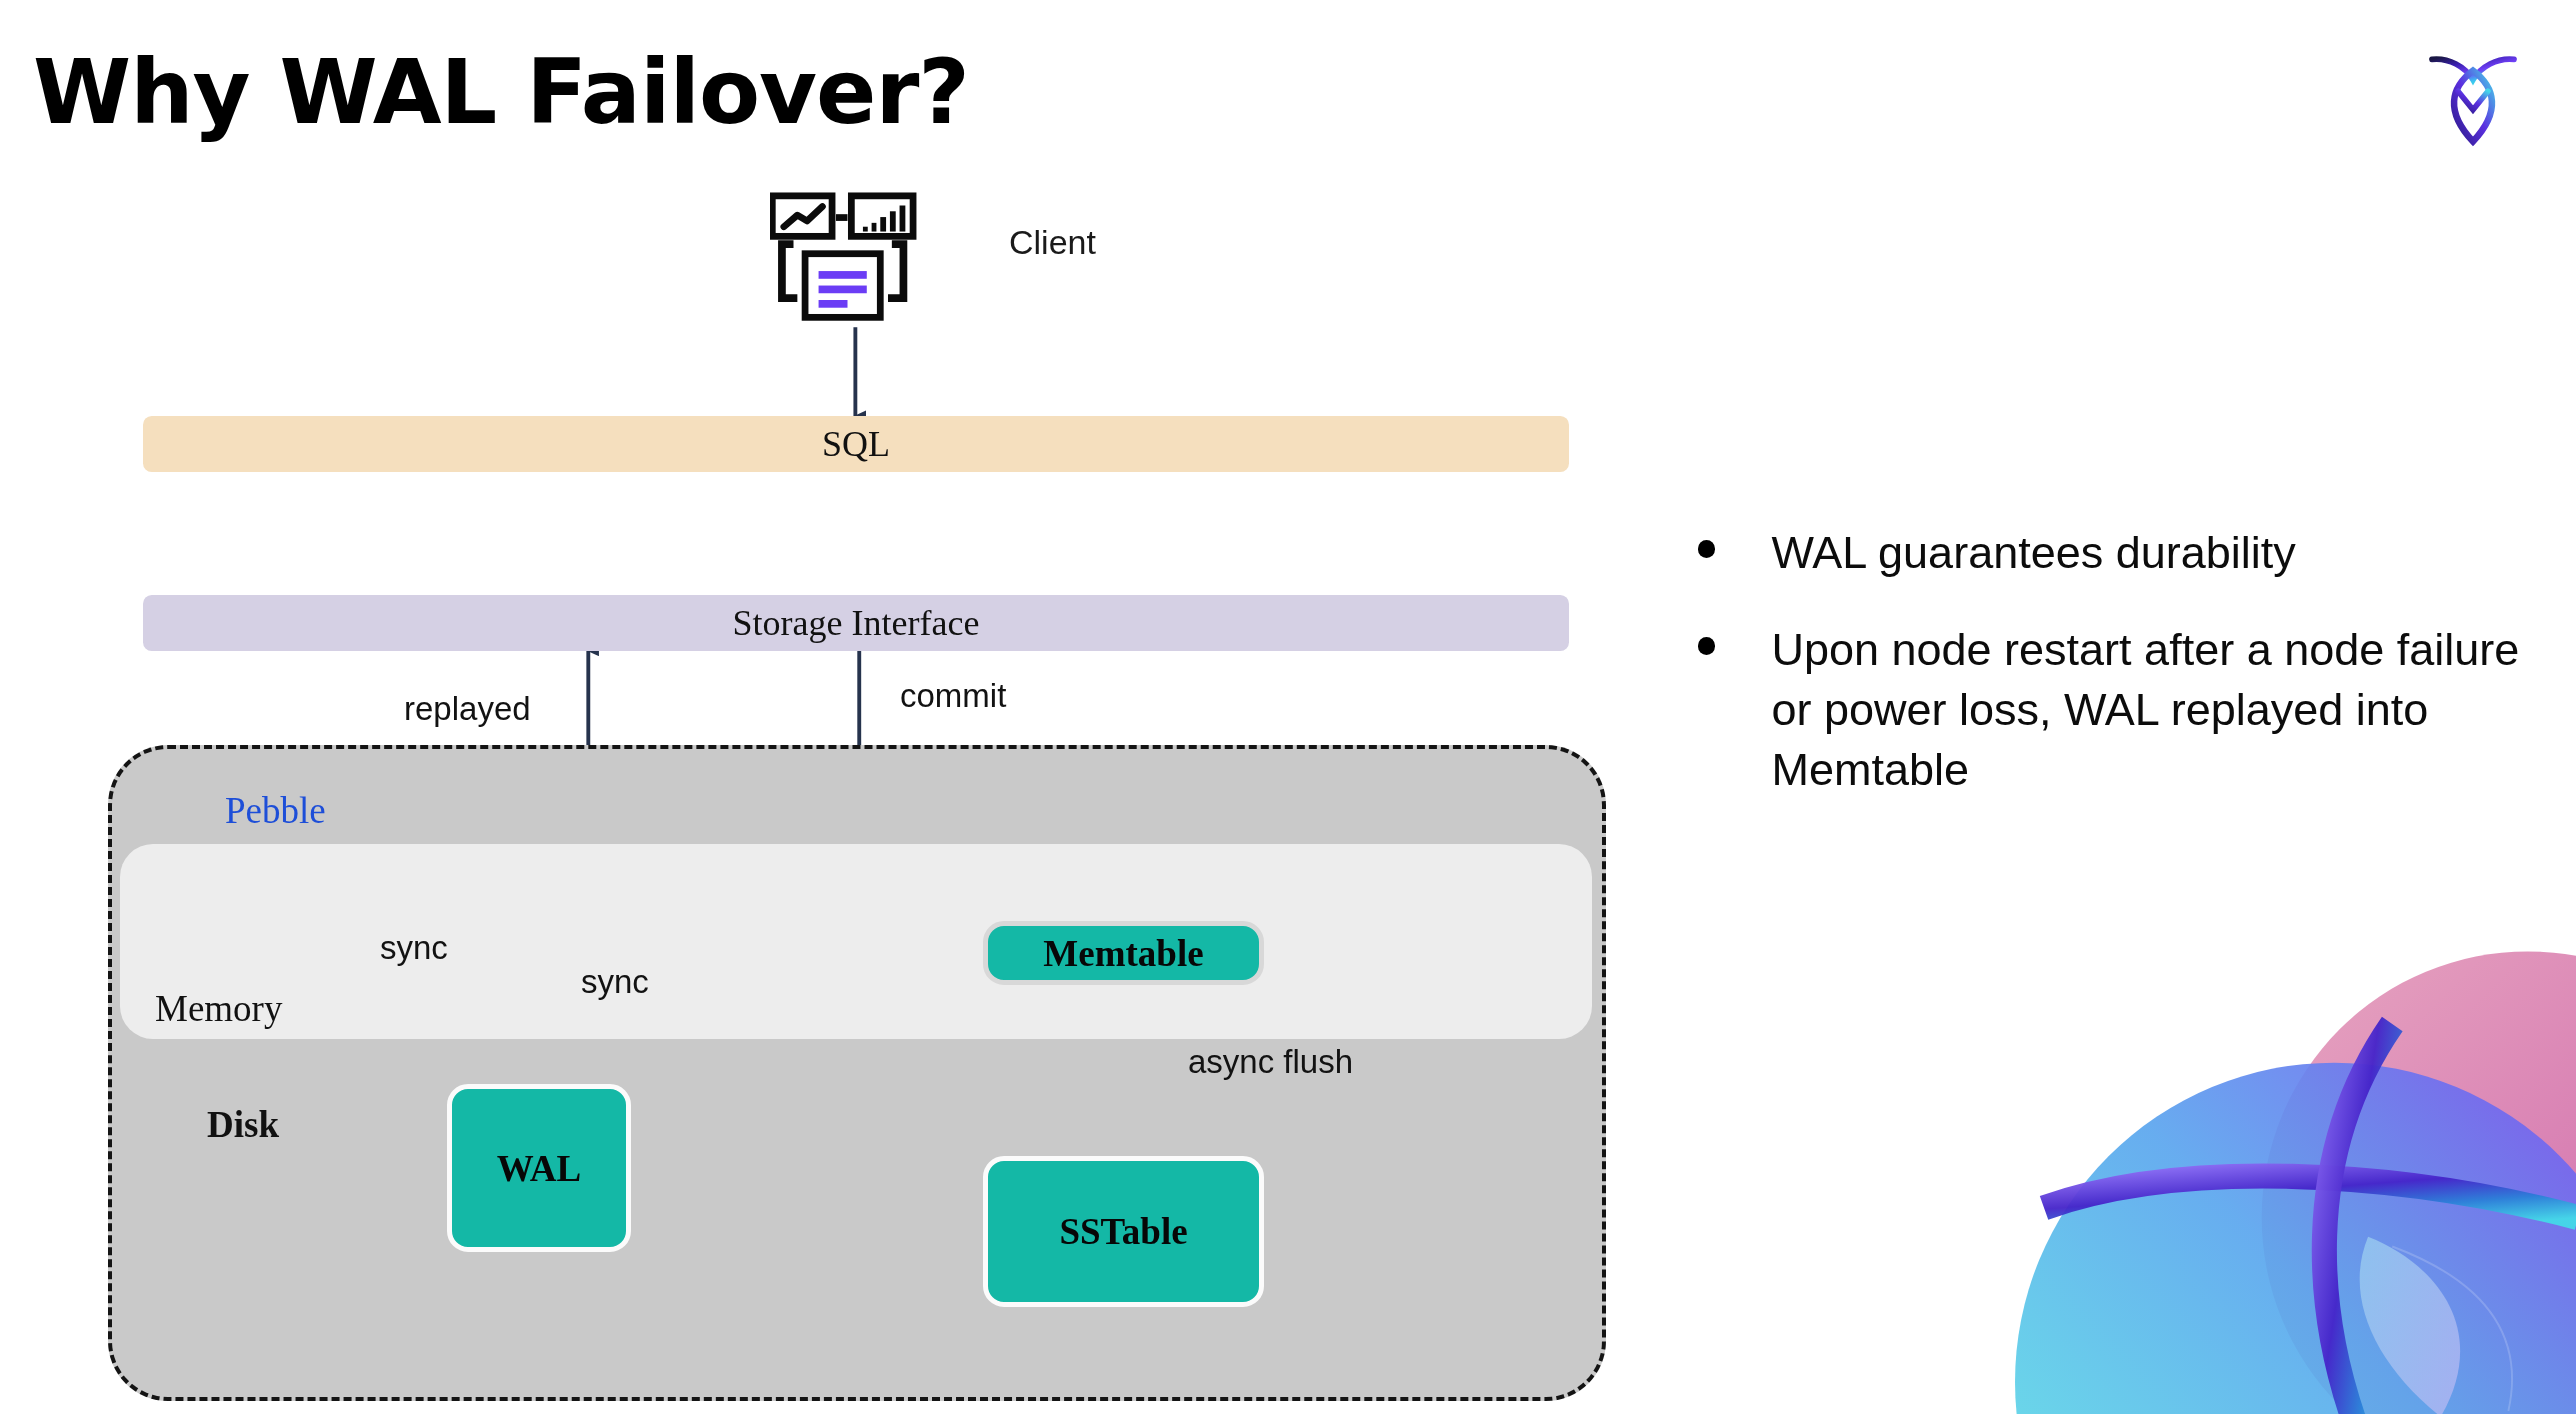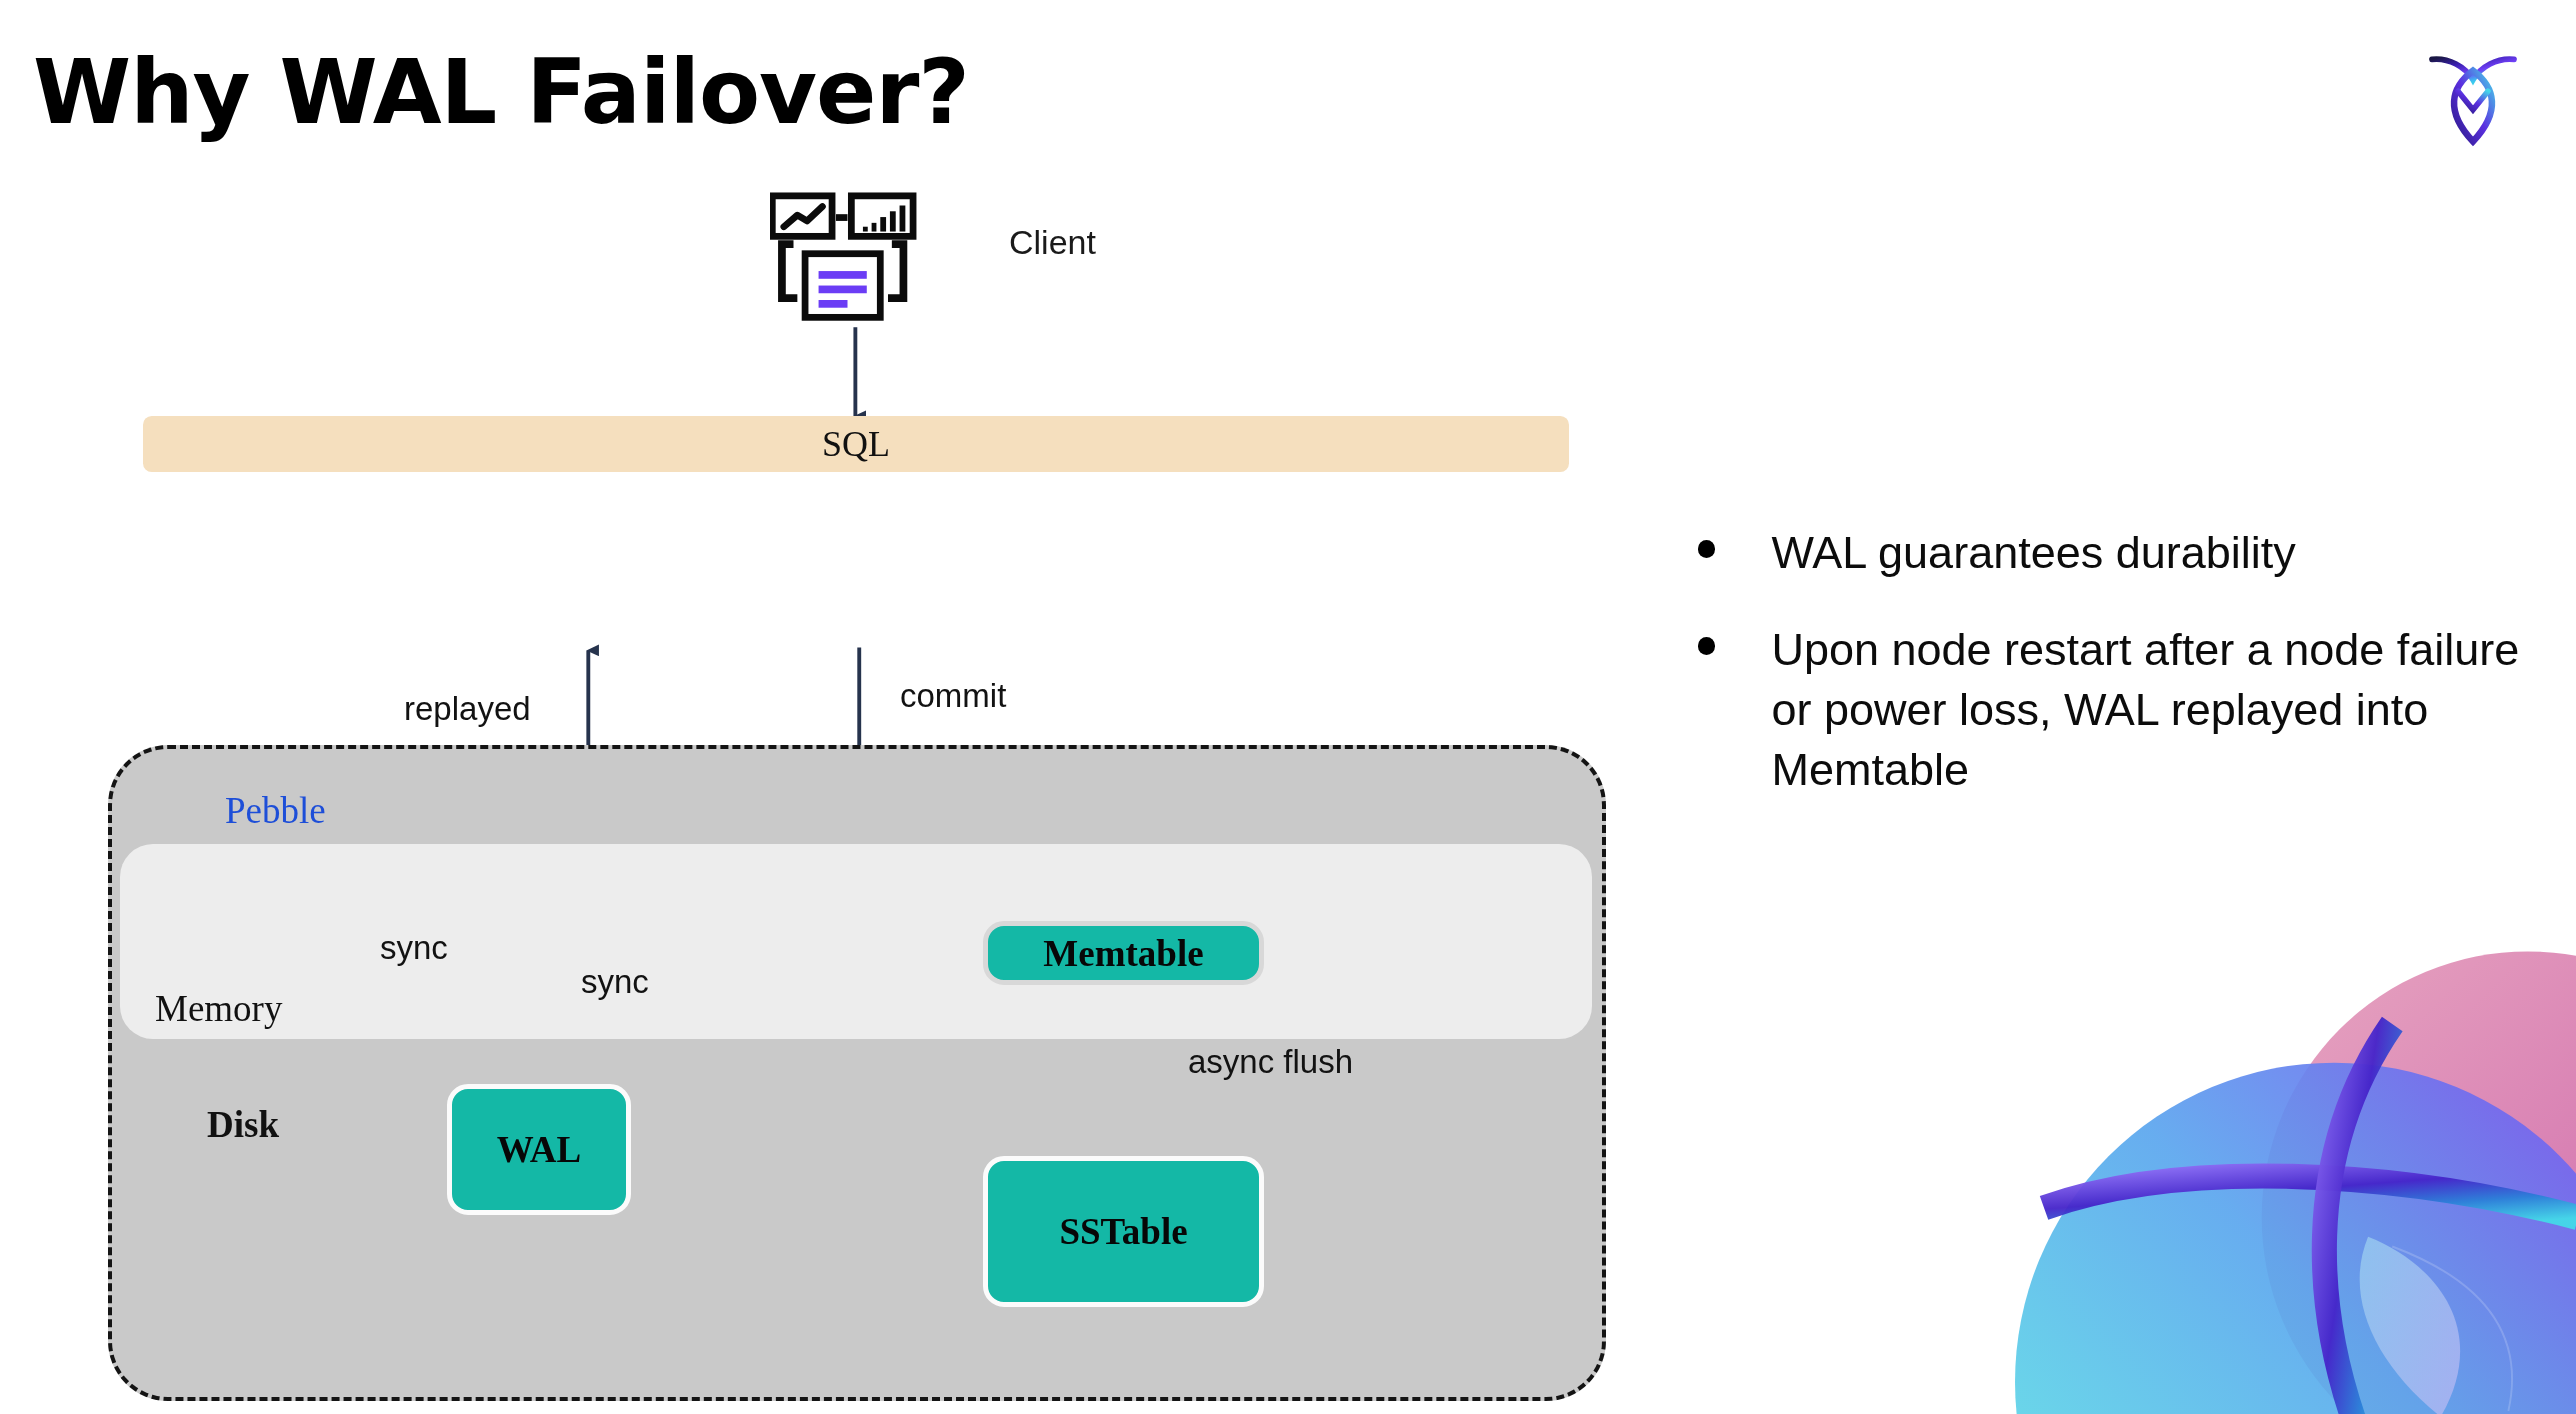--- a/index.html
+++ b/index.html
@@ -152,21 +152,21 @@
     box-sizing: border-box;
     display: flex;
     align-items: center;
     justify-content: center;
     font-family: "Liberation Serif", serif;
     font-weight: bold;
     font-size: 37px;
     color: #070707;
   }
   #node-memtable { left: 983px; top: 921px;  width: 281px; height: 64px; border-color: #d8d8d8; }
-  #node-wal      { left: 447px;  top: 1084px; width: 184px; height: 131px; }
+  #node-wal      { left: 447px;  top: 1084px; width: 184px; height: 168px; }
   #node-sstable  { left: 983px; top: 1156px; width: 281px; height: 151px; }
 
   
   .edge-label {
     position: absolute;
     font-family: "Liberation Sans", sans-serif;
     font-size: 33px;
     color: #121212;
     white-space: nowrap;
   }
@@ -316,20 +316,21 @@
 
       <rect x="36" y="64" width="78" height="66" fill="#ffffff" stroke="#0b0b0b" stroke-width="7"></rect>
       <rect x="50" y="82" width="50" height="8" fill="#6b3df5"></rect>
       <rect x="50" y="97" width="50" height="8" fill="#6b3df5"></rect>
       <rect x="50" y="112" width="30" height="8" fill="#6b3df5"></rect>
     </svg>
   </div>
   <div id="client-label">Client</div>
 
   <div class="layer-bar" id="layer-sql">SQL</div>
+  <div class="layer-bar" id="layer-storage">Storage Interface</div>
 
   <div id="pebble-box"></div>
   <div id="memory-box"></div>
   <div id="pebble-label">Pebble</div>
   <div id="memory-label">Memory</div>
   <div id="disk-label">Disk</div>
 
   <div class="node-box" id="node-memtable">Memtable</div>
   <div class="node-box" id="node-wal">WAL</div>
   <div class="node-box" id="node-sstable">SSTable</div>

